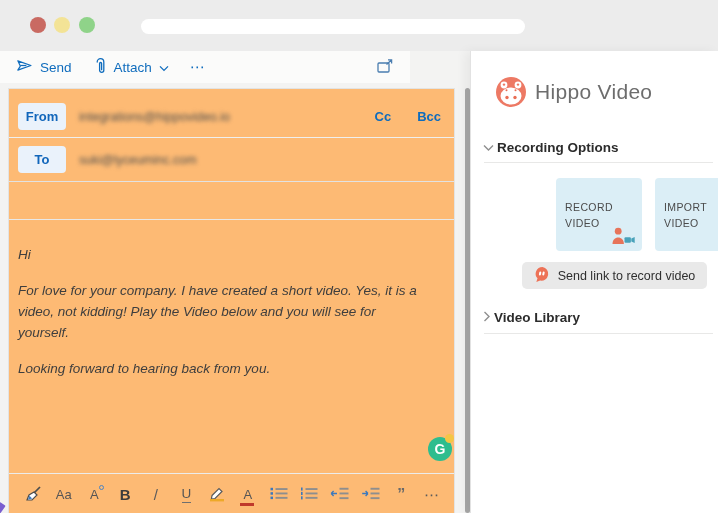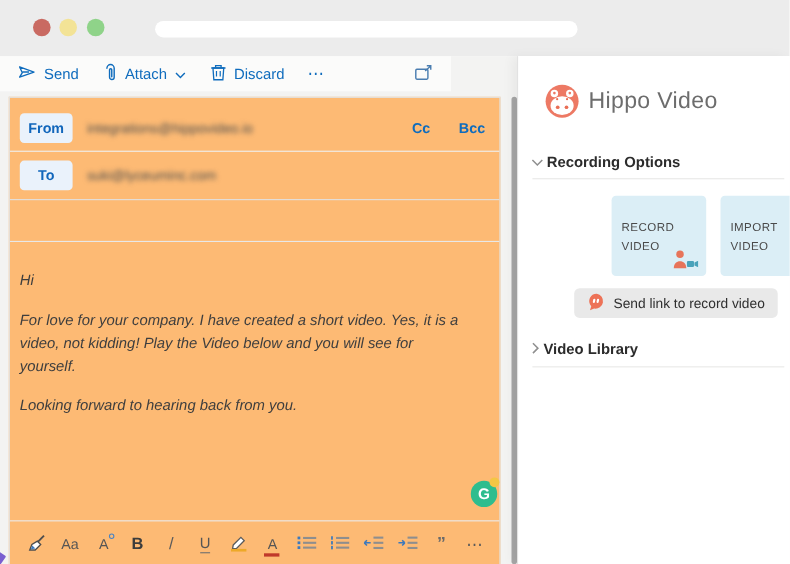--- a/index.html
+++ b/index.html
@@ -106,32 +106,20 @@
             </svg>
         </span>
         <span>Attach</span>
         <span>
           <svg width="10" height="7" viewBox="0 0 10 7">
               <path d="M1 1.4l4 4 4-4" fill="none" stroke="#0f6cbd" stroke-width="1.3"></path>
             </svg>
         </span>
       </button>
 
-      <button class="titem">
-        <span>
-          <svg width="15" height="17" viewBox="0 0 15 17">
-              <path d="M2.6 4.8h9.8l-.8 10.7H3.4L2.6 4.8z" fill="none" stroke="#0f6cbd" stroke-width="1.2"></path>
-              <line x1="1" y1="4.8" x2="14" y2="4.8" stroke="#0f6cbd" stroke-width="1.2"></line>
-              <path d="M5 4.5V2.6h5v1.9" fill="none" stroke="#0f6cbd" stroke-width="1.2"></path>
-              <line x1="5.8" y1="7.5" x2="5.8" y2="12.5" stroke="#0f6cbd" stroke-width="1.1"></line>
-              <line x1="9.2" y1="7.5" x2="9.2" y2="12.5" stroke="#0f6cbd" stroke-width="1.1"></line>
-            </svg>
-        </span>
-        <span>Discard</span>
-      </button>
 
       <button class="tmore">⋯</button>
 
       <button class="popout">
         <span>
           <svg width="17" height="15" viewBox="0 0 17 15">
               <rect x="1" y="4" width="11" height="9" rx="1" fill="none" stroke="#4a7db0" stroke-width="1.3"></rect>
               <path d="M9.5 5.5L14.5 1M11 .8h3.6v3.6" fill="none" stroke="#4a7db0" stroke-width="1.3"></path>
             </svg>
         </span>

